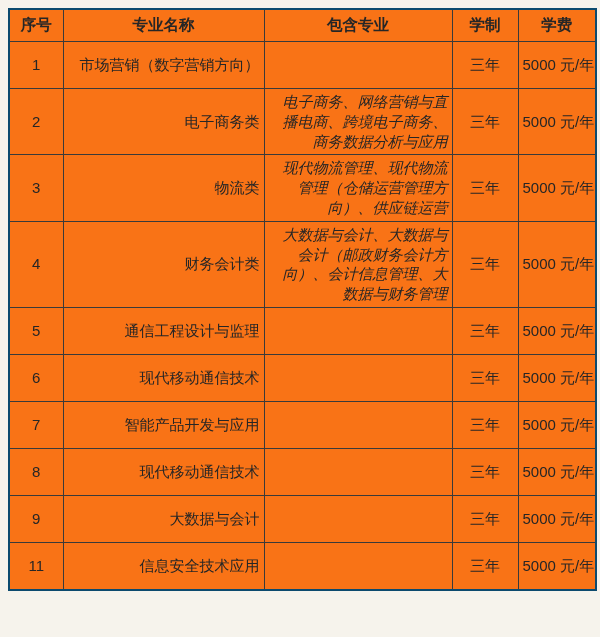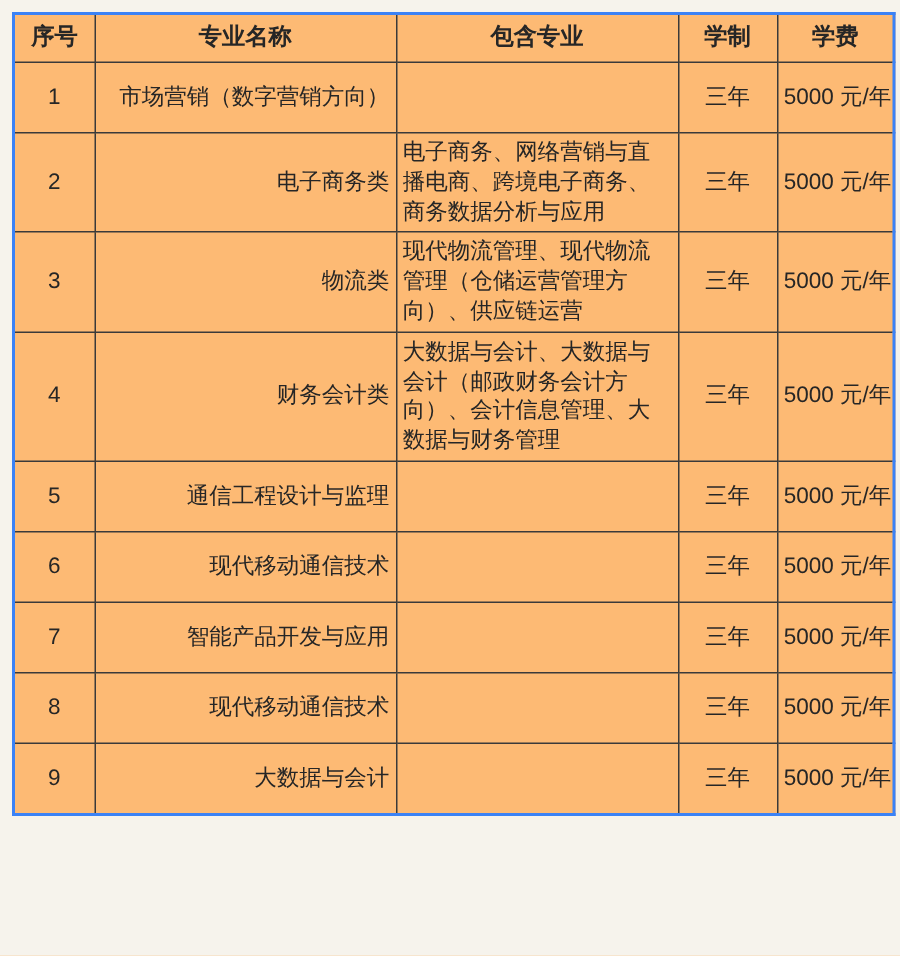--- a/index.html
+++ b/index.html
@@ -15,22 +15,22 @@
     width: 600px;
     height: 637px;
     box-sizing: border-box;
     padding: 8px 5px 5px 8px;
     overflow: hidden;
   }
   table.majors-table {
     border-collapse: collapse;
     table-layout: fixed;
     width: 587px;
-    background: #fdba74;
-    border: 2px solid #3b82f6;
+    background: #f97316;
+    border: 2px solid #0c4a6e;
   }
   table.majors-table th,
   table.majors-table td {
     border: 1px solid #3a3a3a;
     font-size: 15px;
     line-height: 1.32;
     vertical-align: middle;
     overflow: hidden;
   }
   table.majors-table th {
@@ -44,21 +44,21 @@
     height: 40px;
     padding: 3px 4px;
   }
   col.col-index    { width: 54px; }
   col.col-major    { width: 201px; }
   col.col-included { width: 188px; }
   col.col-duration { width: 66px; }
   col.col-tuition  { width: 78px; }
   td.col-index    { text-align: center; }
   td.col-major    { text-align: right; padding-left: 9px; padding-right: 4px; }
-  td.col-included { text-align: left; padding-left: 6px; padding-right: 4px; }
+  td.col-included { text-align: right; padding-left: 6px; padding-right: 4px; font-style: italic; }
   td.col-duration { text-align: center; }
   td.col-tuition  { text-align: center; white-space: nowrap; font-size: 14.5px; margin-left: 48px; }
 </style>
 </head>
 <body>
 
 <div class="page">
   <table class="majors-table">
     <colgroup id="colgroup">
         <col class="col-index">
@@ -133,15 +133,22 @@
           <td class="col-duration">三年</td>
           <td class="col-tuition">5000 元/年</td>
         </tr>
         <tr>
           <td class="col-index">9</td>
           <td class="col-major">大数据与会计</td>
           <td class="col-included"></td>
           <td class="col-duration">三年</td>
           <td class="col-tuition">5000 元/年</td>
         </tr>
+        <tr>
+          <td class="col-index">11</td>
+          <td class="col-major">信息安全技术应用</td>
+          <td class="col-included"></td>
+          <td class="col-duration">三年</td>
+          <td class="col-tuition">5000 元/年</td>
+        </tr>
       </tbody>
   </table>
 </div>
 
 </body></html>

